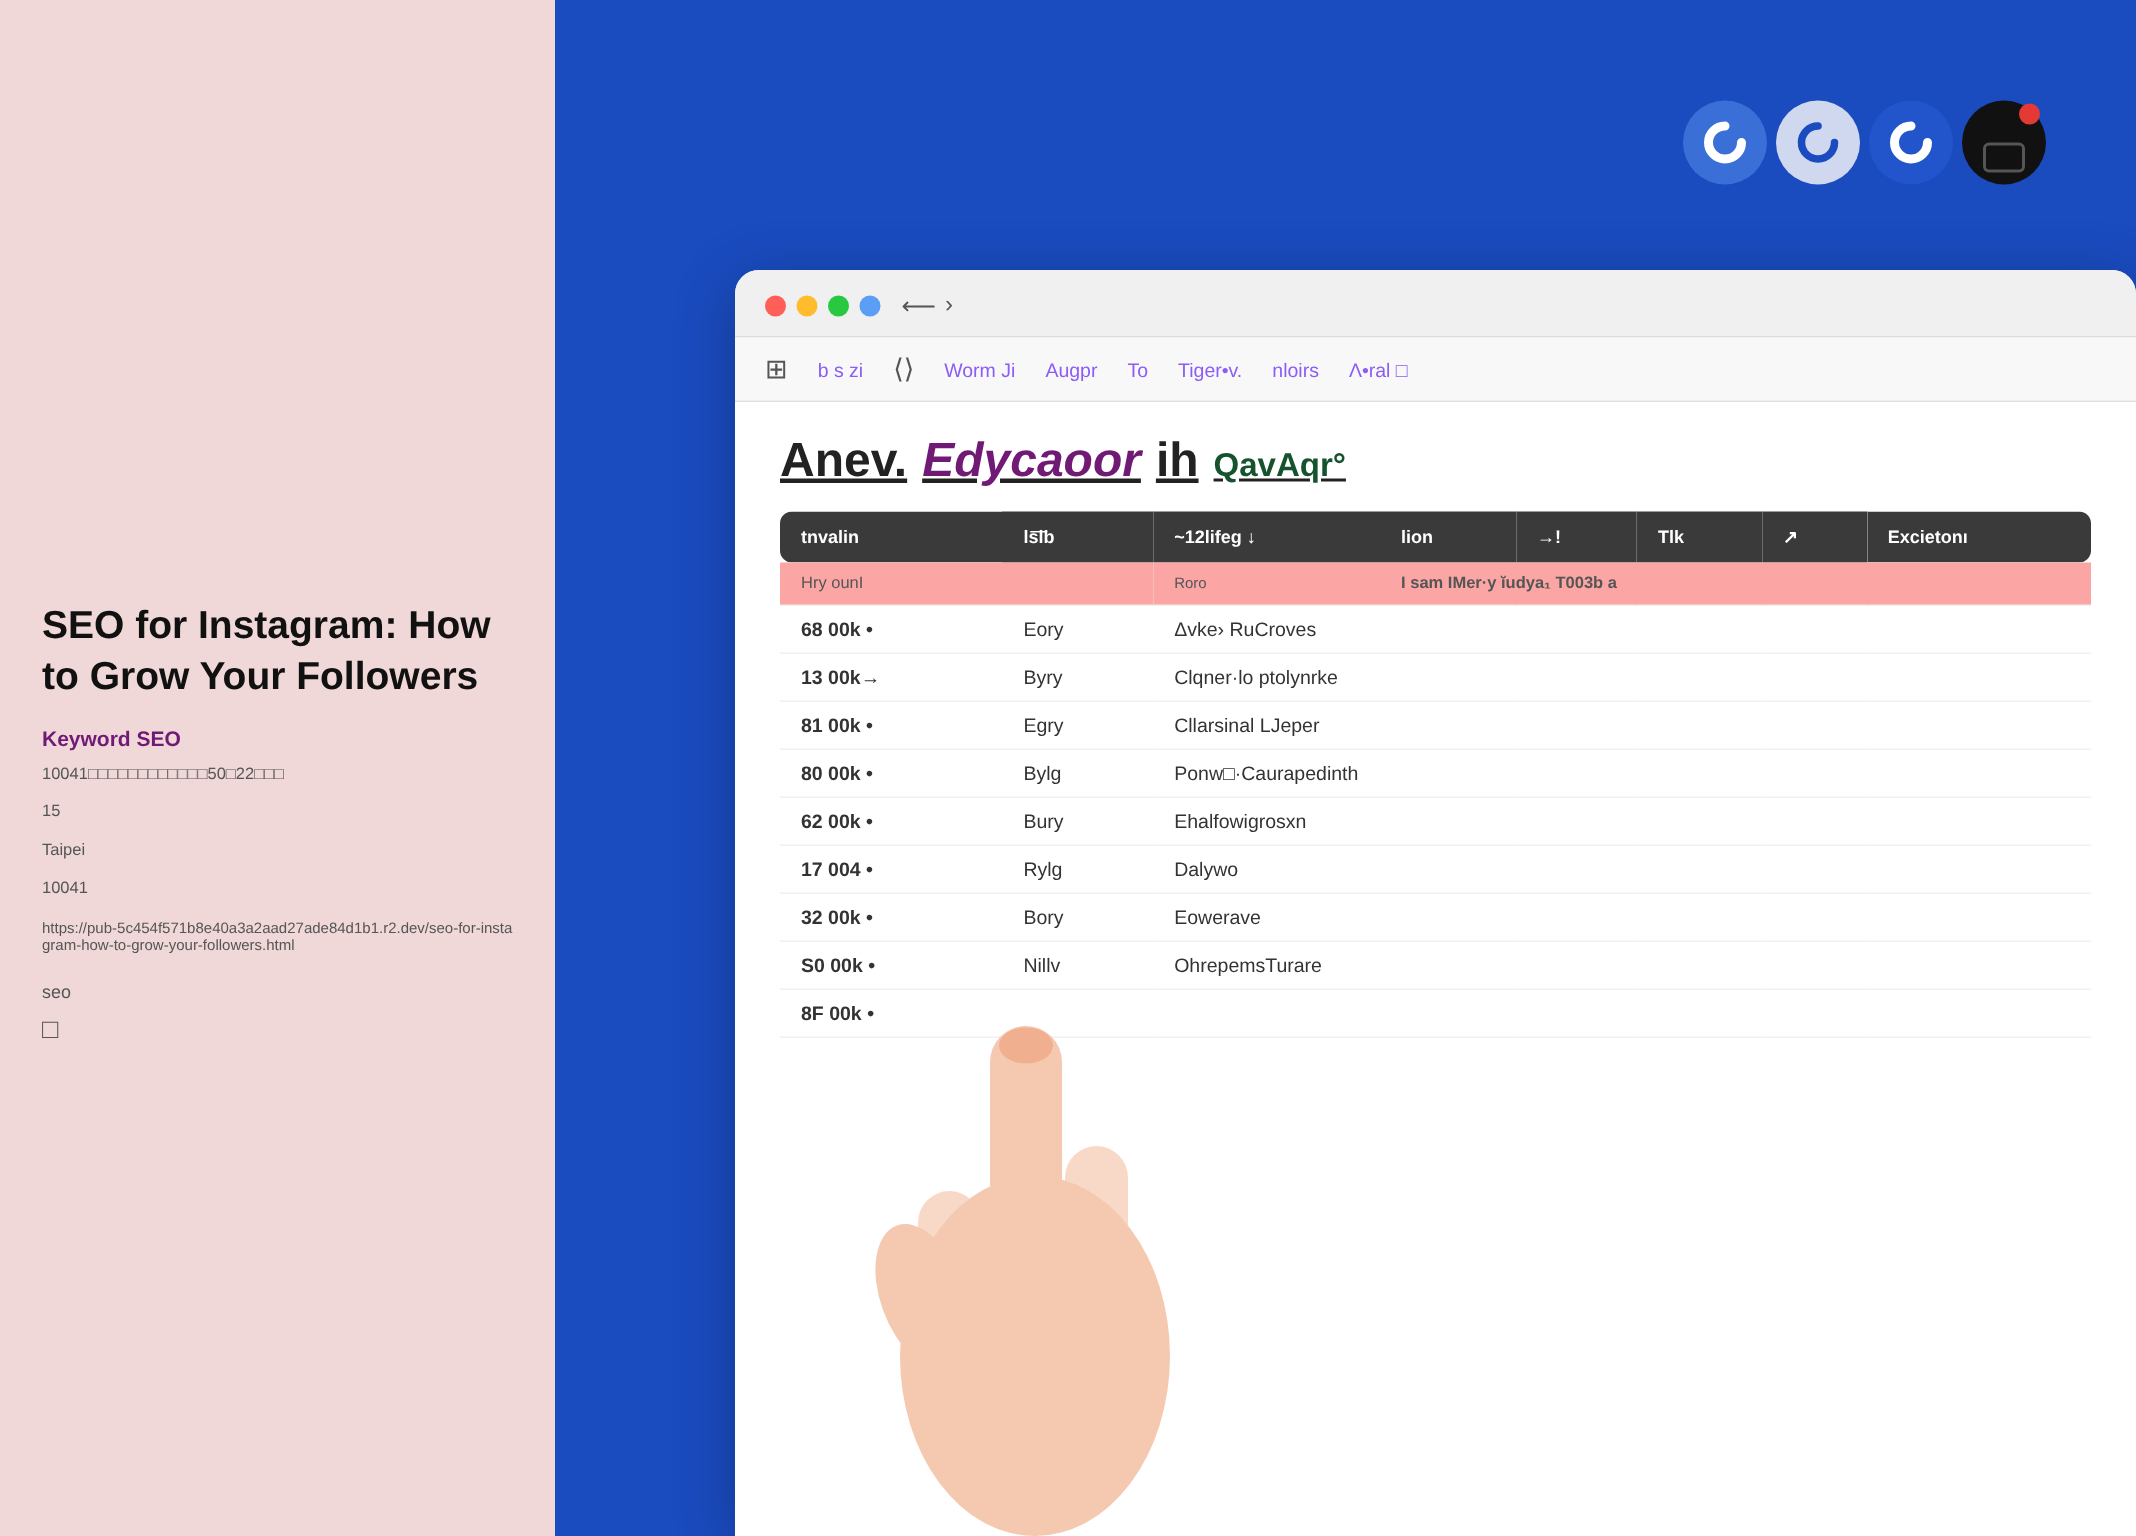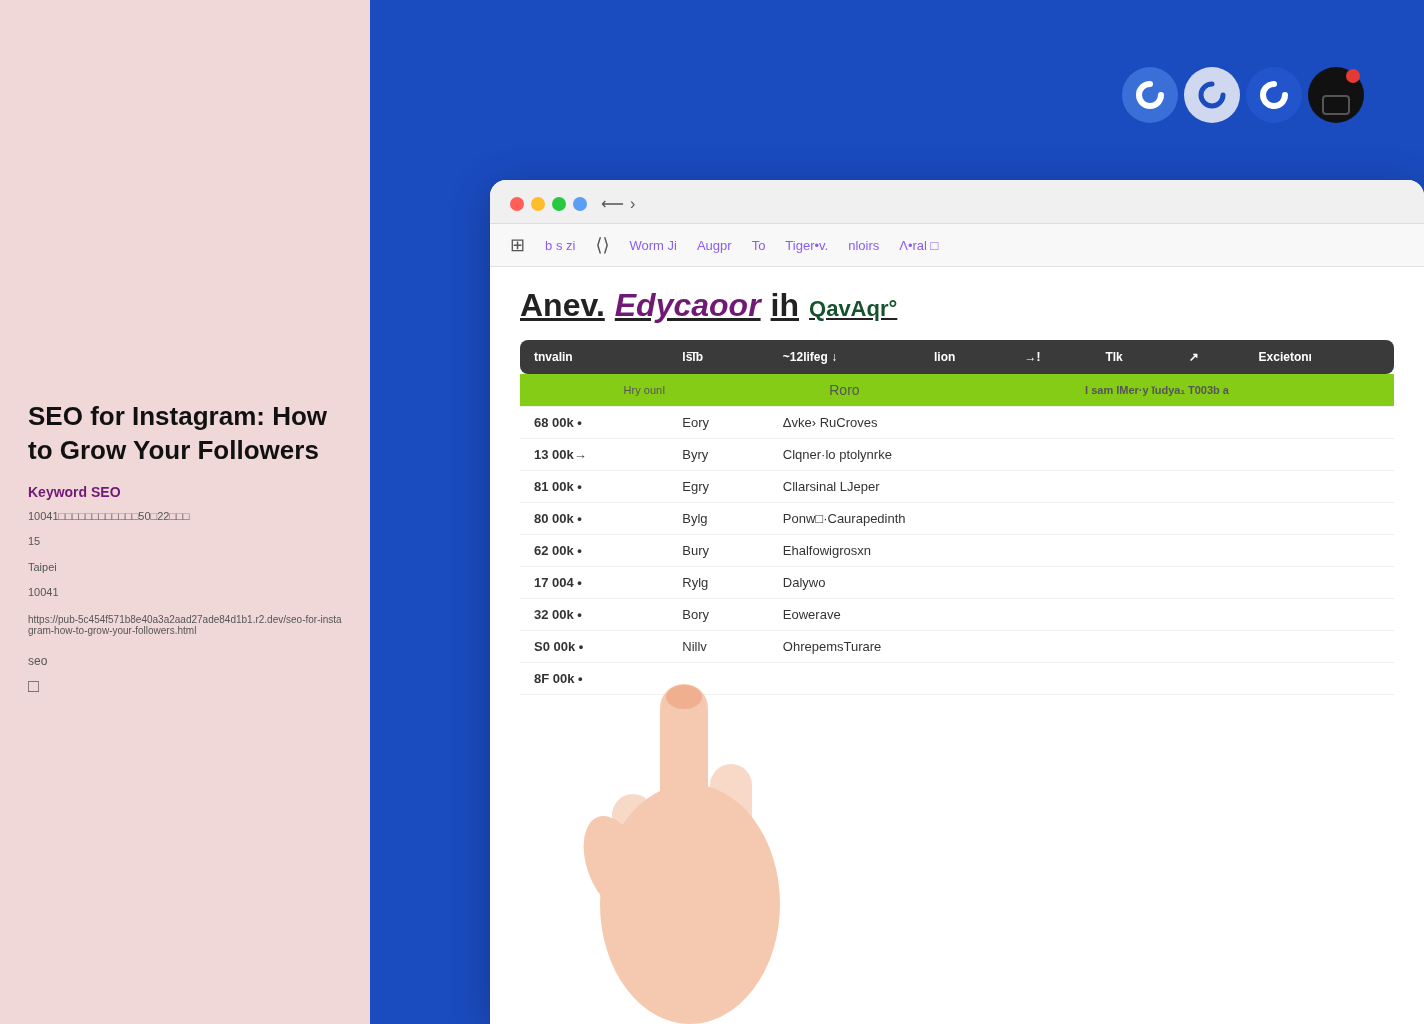--- a/index.html
+++ b/index.html
@@ -346,23 +346,23 @@
             <th>~12lifeg ↓</th>
             <th>lion</th>
             <th>→!</th>
             <th>Tlk</th>
             <th>↗</th>
             <th>Excietonı</th>
           </tr>
         </thead>
         <tbody id="table-body">
 
-          <tr style="background:#84cc16;text-align:center;">
+          <tr style="background:#fca5a5;">
             <td colspan="2" style="color:#555;font-size:11px;">Hry ounI</td>
-            <td style="color:#555;font-size:14px;">Roro</td>
+            <td style="color:#555;font-size:10px;">Roro</td>
             <td colspan="5" style="color:#555;font-size:11px;font-weight:bold;">I sam IMer·y ĭudya₁ T003b a</td>
           </tr>
         <tr>
       <td class="col-volume">68 00k •</td>
       <td class="col-diff">Eory</td>
       <td class="col-keyword" colspan="6">Δvke› RuCroves</td>
     </tr>
             <tr>
       <td class="col-volume">13 00k→</td>
       <td class="col-diff">Byry</td>

